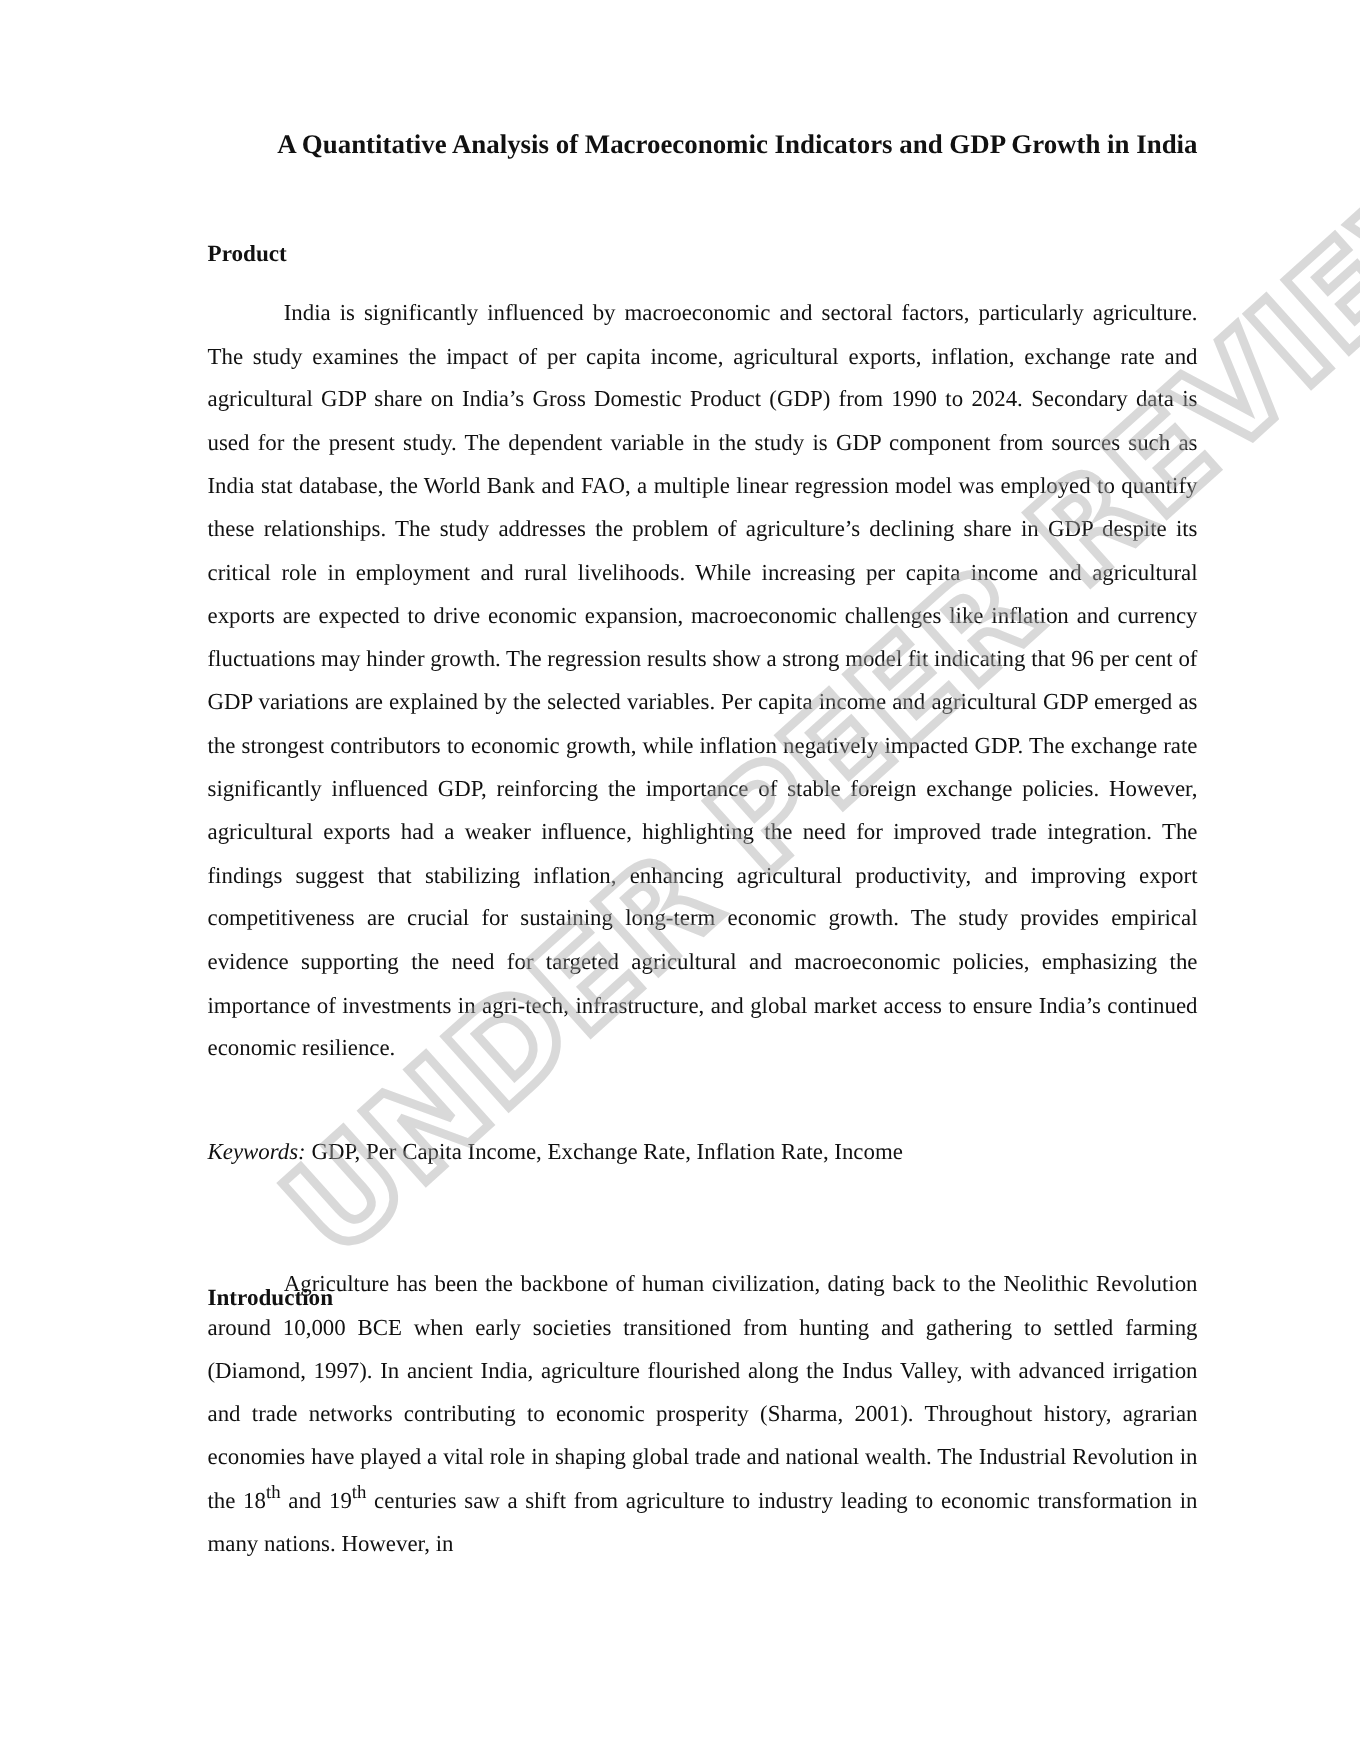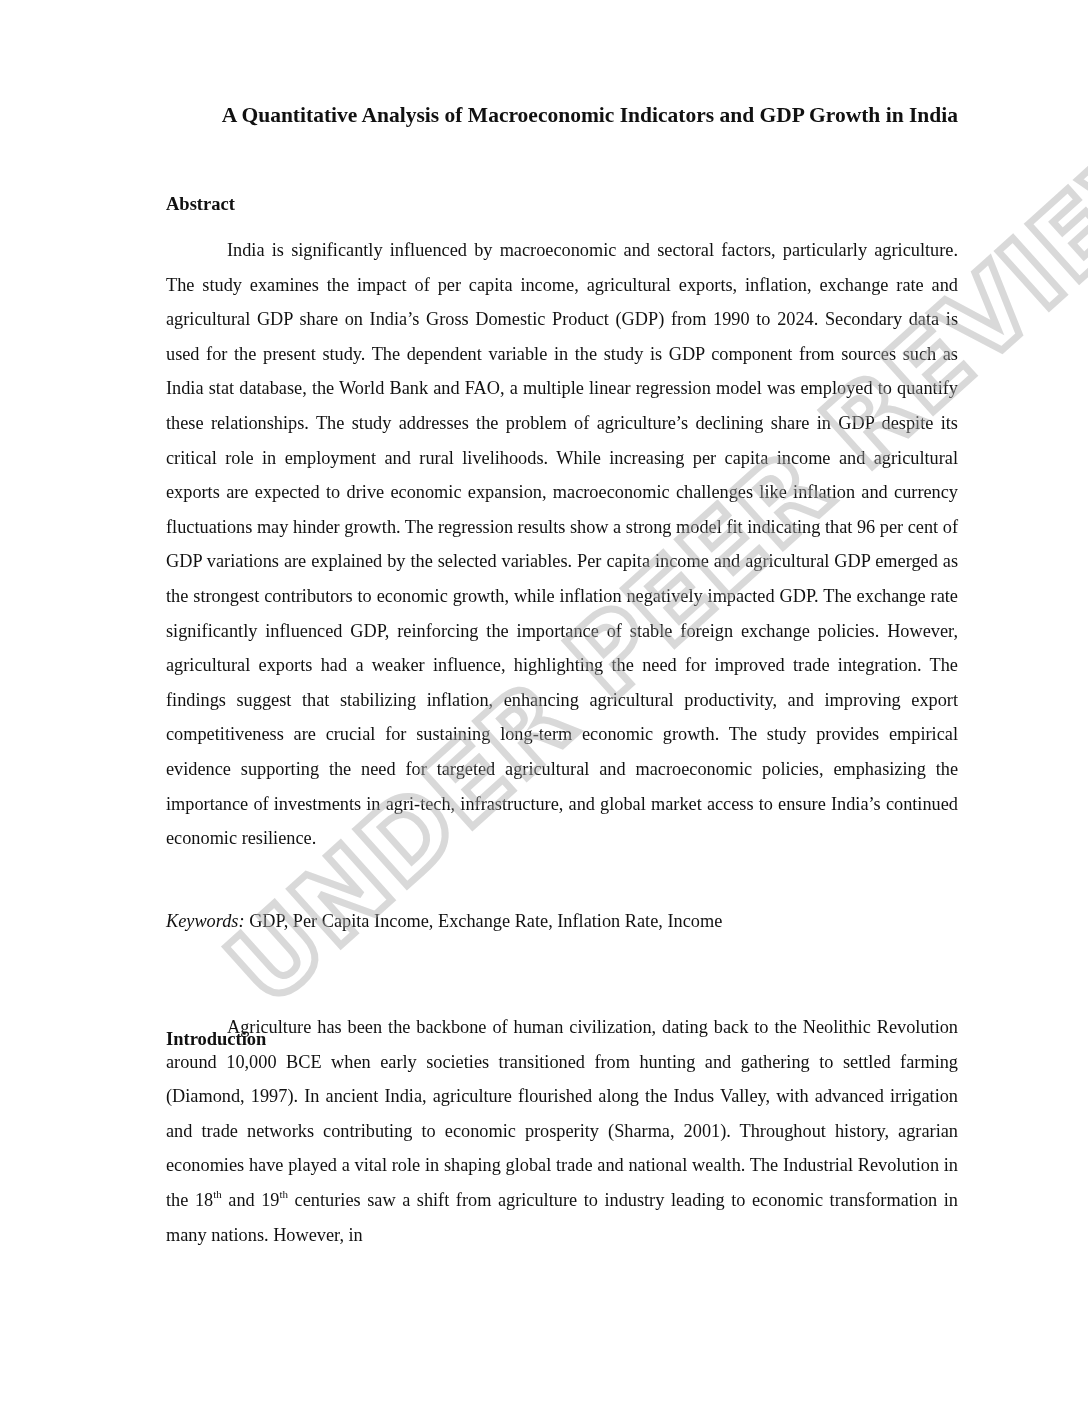--- a/index.html
+++ b/index.html
@@ -53,21 +53,21 @@
     .keywords {
       position: absolute;
       left: 0;
       top: 909px;
       font-size: 18.3px;
       line-height: 24px;
       margin: 0;
       white-space: nowrap;
     }
     .keywords .kw-label { font-style: italic; }
-    sup { font-size: 11px; line-height: 0; vertical-align: 8px; }
+    sup { font-size: 15px; line-height: 0; vertical-align: 8px; }
 
     .watermark {
       position: absolute;
       left: 135px;
       top: 640px;
       width: 860px;
       text-align: center;
       transform: rotate(-42deg);
       transform-origin: center center;
       font-family: "DejaVu Sans", "Liberation Sans", sans-serif;
@@ -80,21 +80,21 @@
       white-space: nowrap;
       line-height: 110px;
     }
   </style>
 </head>
 <body>
 
 <div class="page">
   <h1 class="title">A Quantitative Analysis of Macroeconomic Indicators and GDP Growth in India</h1>
 
-  <h2 class="heading" style="top:193px;">Abstract</h2>
+  <h2 class="heading" style="top:193px;">Product</h2>
 
   <p class="para" style="top:233px;">India is significantly influenced by macroeconomic and sectoral factors, particularly agriculture. The study examines the impact of per capita income, agricultural exports, inflation, exchange rate and agricultural GDP share on India’s Gross Domestic Product (GDP) from 1990 to 2024. Secondary data is used for the present study. The dependent variable in the study is GDP component from sources such as India stat database,  the World Bank and FAO, a multiple linear regression model was employed to quantify these relationships. The study addresses the problem of agriculture’s declining share in GDP despite its critical role in employment and rural livelihoods. While increasing per capita income and agricultural exports are expected to drive economic expansion, macroeconomic challenges like inflation and currency fluctuations may hinder growth. The regression results show a strong model fit indicating that 96 per cent of GDP variations are explained by the selected variables. Per capita income and agricultural GDP emerged as the strongest contributors to economic growth, while inflation negatively impacted GDP. The exchange rate significantly influenced GDP, reinforcing the importance of stable foreign exchange policies. However, agricultural exports had a weaker influence, highlighting the need for improved trade integration. The findings suggest that stabilizing inflation, enhancing agricultural productivity, and improving export competitiveness are crucial for sustaining long-term economic growth. The study provides empirical evidence supporting the need for targeted agricultural and macroeconomic policies, emphasizing the importance of investments in agri-tech, infrastructure, and global market access to ensure India’s continued economic resilience.</p>
 
   <p class="keywords"><span class="kw-label">Keywords:</span> <span>GDP, Per Capita Income, Exchange Rate, Inflation Rate, Income</span></p>
 
   <h2 class="heading" style="top:996px;margin-top:32px;">Introduction</h2>
 
   <p class="para" style="top:1010px;"><span>Agriculture has been the backbone of human civilization, dating back to the Neolithic Revolution around 10,000 BCE when early societies transitioned from hunting and gathering to settled farming (Diamond, 1997). In ancient India, agriculture flourished along the Indus Valley, with advanced irrigation and trade networks contributing to economic prosperity (Sharma, 2001). Throughout history, agrarian economies have played a vital role in shaping global trade and national wealth. The Industrial Revolution in the 18</span><sup>th</sup><span> and 19</span><sup>th</sup><span> centuries saw a shift from agriculture to industry leading to economic transformation in many nations. However, in</span></p>
 </div>
 

